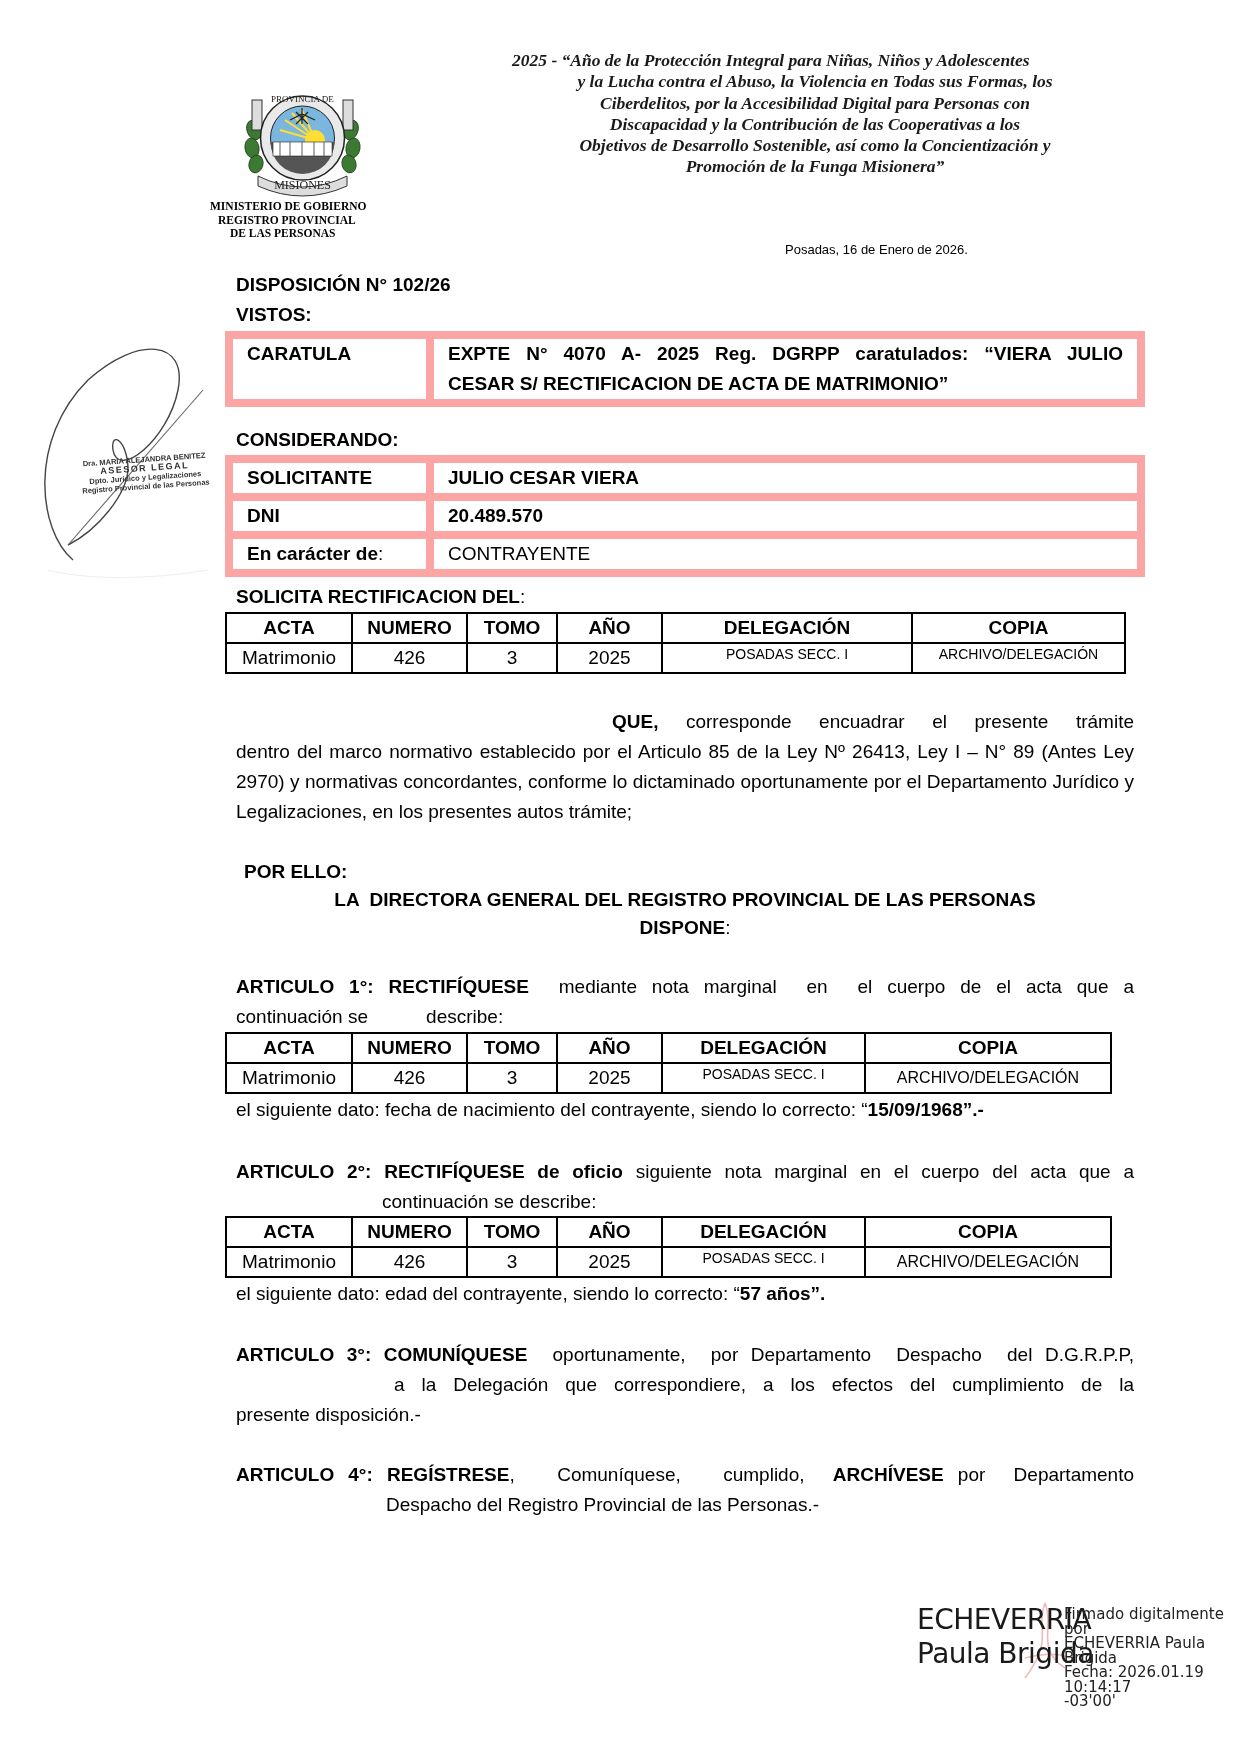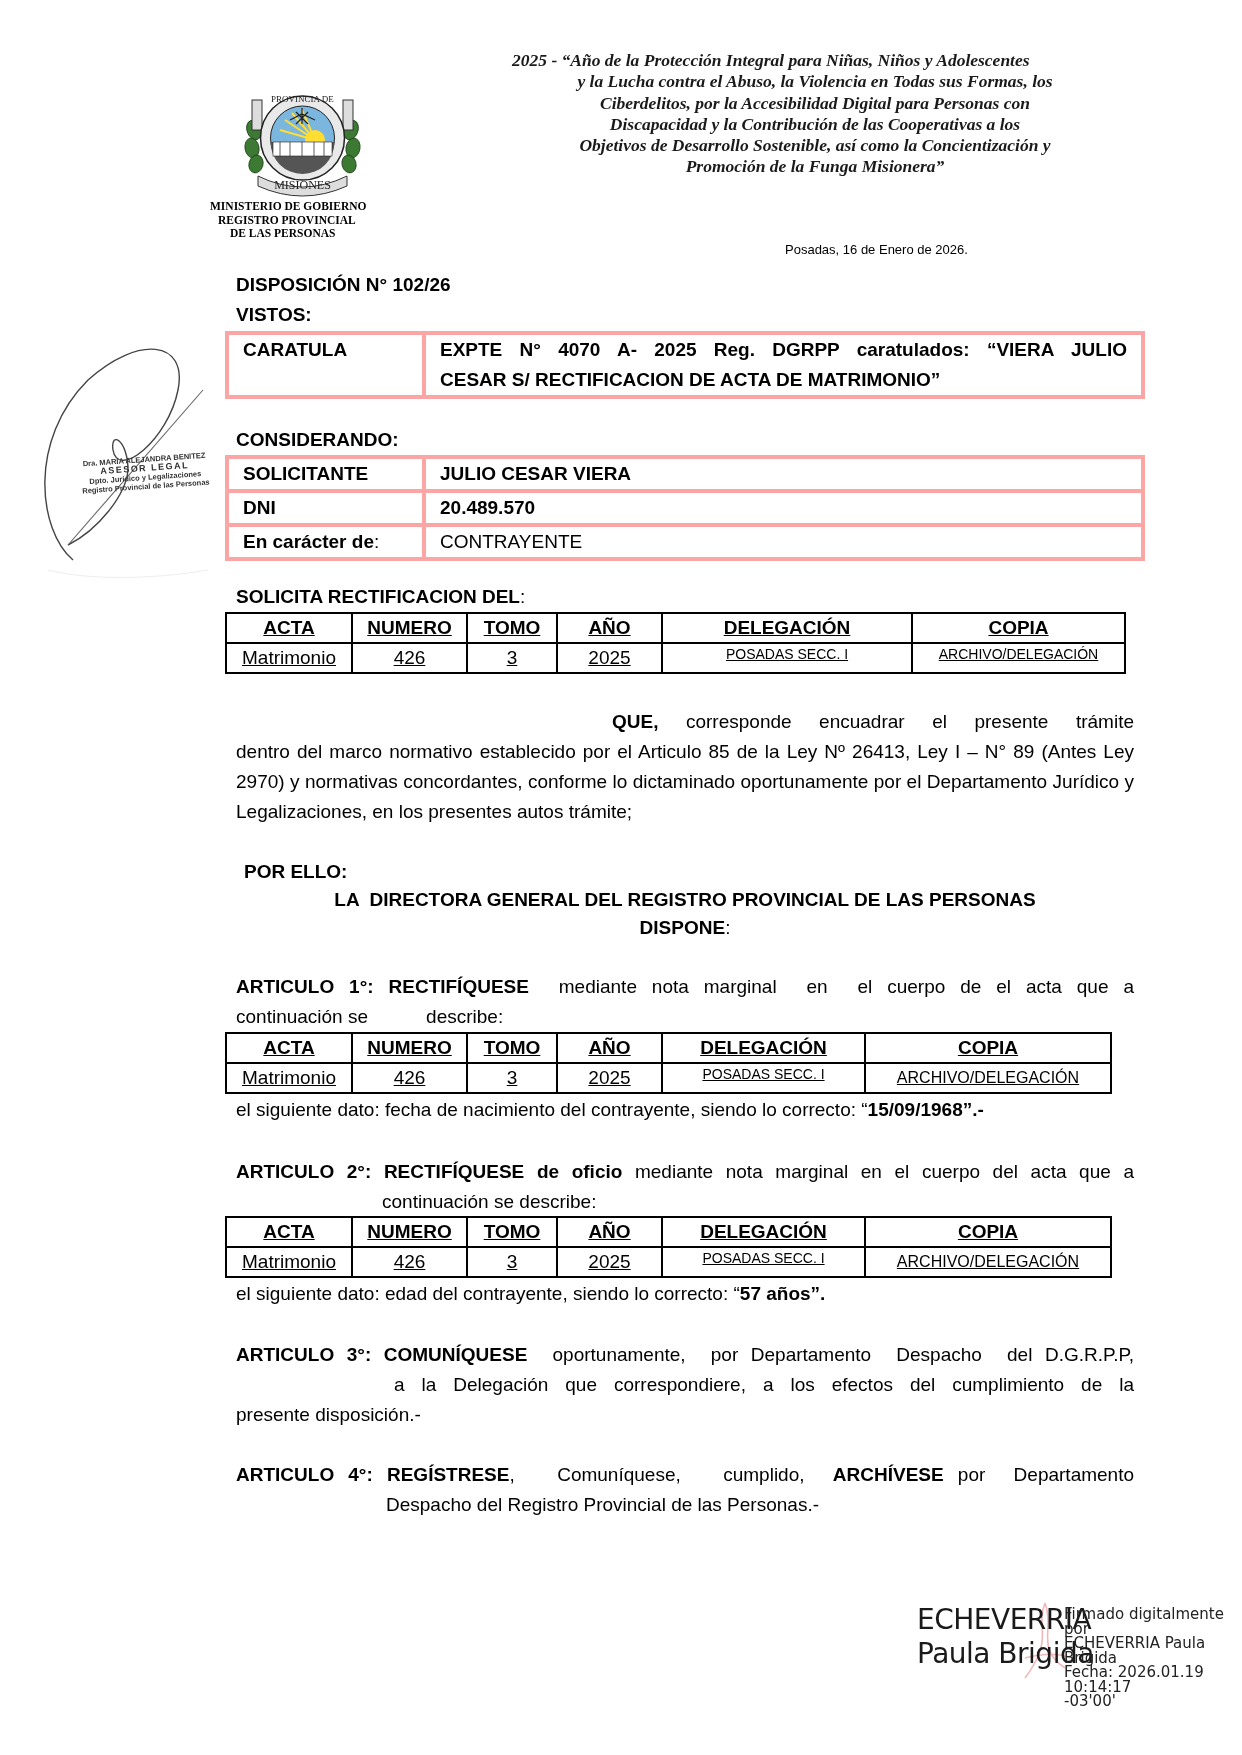--- a/index.html
+++ b/index.html
@@ -12,22 +12,22 @@
   .ministry div:nth-child(2){ padding-left:8px; }
   .ministry div:nth-child(3){ padding-left:20px; }
   .stamp { left:28px; top:330px; width:200px; height:260px; }
   .stamp-text { left:75px; top:455px; width:140px; font-family:"Liberation Sans", sans-serif; font-weight:bold; font-size:7.5px; line-height:9px; text-align:center; color:#333; transform:rotate(-4deg); }
   .stamp-text .asesor{ font-size:9px; letter-spacing:1.5px; }
   .date { left:785px; top:242px; font-size:13px; }
   .t { font-size:19px; line-height:30px; }
   .b { font-weight:bold; }
   .u { text-underline-offset:2px; }
   table.box { position:absolute; border-collapse:collapse; font-size:19px; }
-  table.box td { border:4px solid #fca5a5; padding:0 14px; vertical-align:top; line-height:30px; }
-  table.grid { position:absolute; border-collapse:collapse; font-size:19px; table-layout:fixed;text-decoration:underline; }
+  table.box td { border:8px solid #fca5a5; padding:0 14px; vertical-align:top; line-height:30px; }
+  table.grid { position:absolute; border-collapse:collapse; font-size:19px; table-layout:fixed; }
   table.grid td, table.grid th { border:2px solid #000; text-align:center; padding:0; line-height:28px; vertical-align:top; }
   table.grid th { font-weight:bold; }
   table.grid td.small { font-size:14px; line-height:20px; }
   .just { text-align:justify; }
   .sig-name { left:917px; top:1603px; font-size:28px; line-height:34px; color:#1a1a1a; font-family:"DejaVu Sans", sans-serif; font-weight:normal; letter-spacing:-0.5px; }
   .sig-info { left:1064px; top:1607px; font-size:15px; line-height:14.5px; color:#222; font-family:"DejaVu Sans", sans-serif; }
   .acro { left:1015px; top:1598px; width:60px; height:90px; }
 </style>
 </head>
 <body>
@@ -199,21 +199,21 @@
     <td>3</td>
     <td>2025</td>
     <td class="small">POSADAS SECC. I</td>
     <td style="font-size:16px;">ARCHIVO/DELEGACIÓN</td>
   </tr>
 </tbody>
   </table>
 <div class="abs t" style="left:236px; top:1095px;"><span>el siguiente dato: fecha de nacimiento del contrayente, siendo lo correcto: “</span><span class="b u">15/09/1968</span><span class="b">”.-</span></div>
 
 <div class="abs t" style="left:236px; top:1157px; width:898px;">
-  <div style="text-align:justify; text-align-last:justify;"><span class="b u">ARTICULO 2°</span><span class="b">:</span> <span class="b">RECTIFÍQUESE de oficio</span> <span>mediante nota marginal en el cuerpo del acta que a</span></div>
+  <div style="text-align:justify; text-align-last:justify;"><span class="b u">ARTICULO 2°</span><span class="b">:</span> <span class="b">RECTIFÍQUESE de oficio</span> <span>siguiente nota marginal en el cuerpo del acta que a</span></div>
   <div style="padding-left:146px;">continuación se describe:</div>
 </div>
 <table class="grid" style="left:225px; top:1216px; width:885px;">
   <colgroup>
       <col style="width:126px">
       <col style="width:115px">
       <col style="width:90px">
       <col style="width:105px">
       <col style="width:203px">
       <col style="width:246px">

